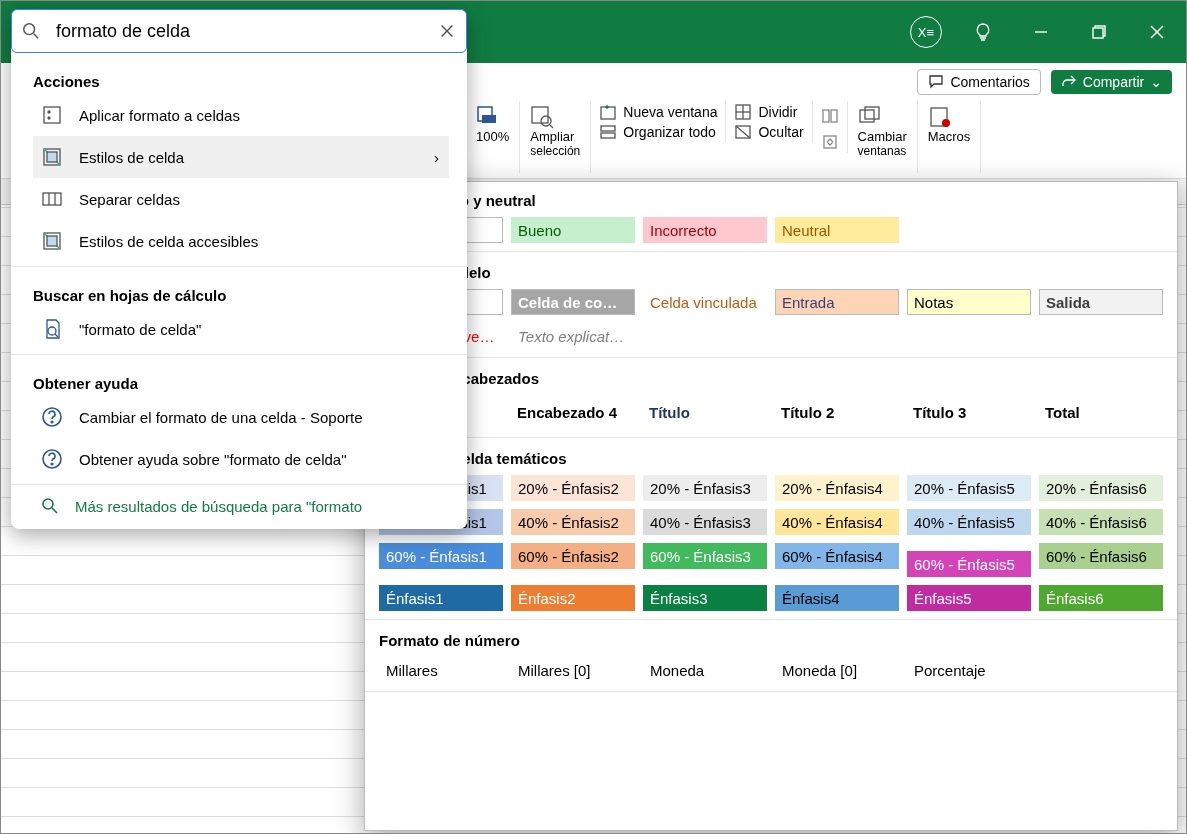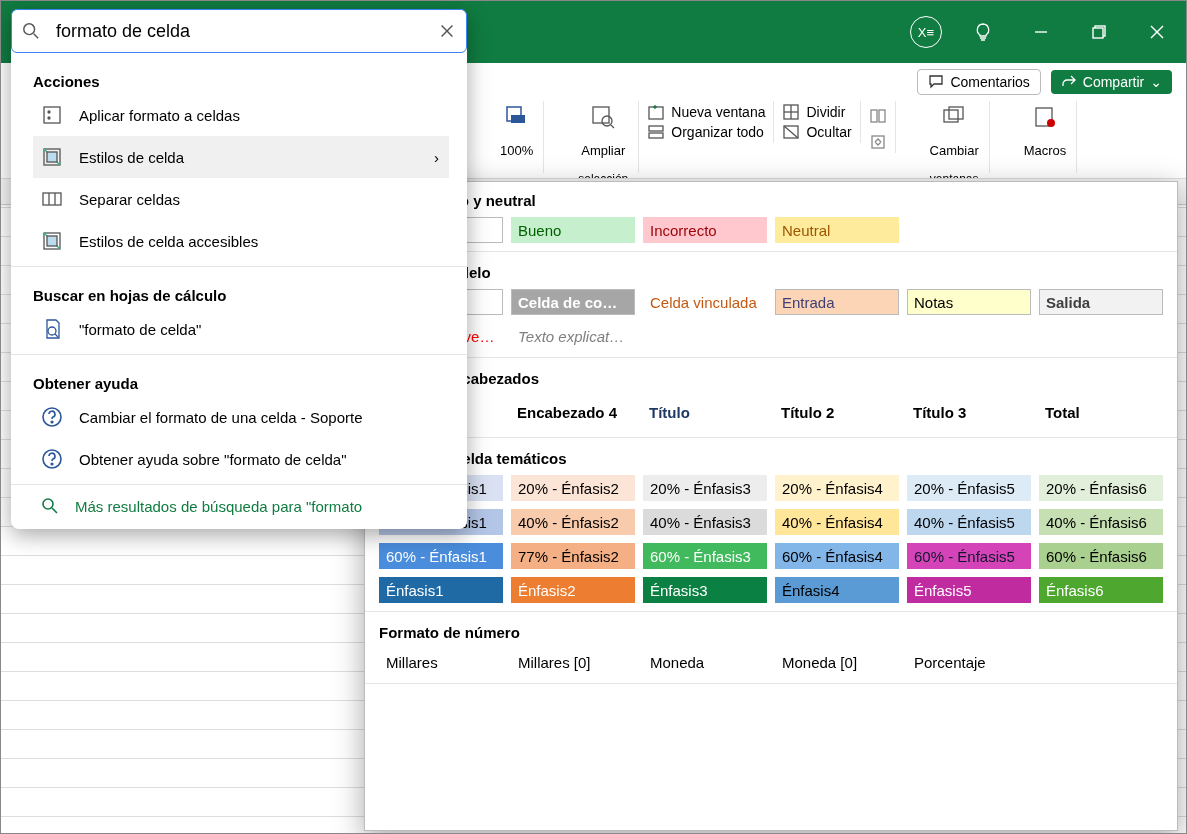--- a/index.html
+++ b/index.html
@@ -9,21 +9,21 @@
   .title-right { position: absolute; right: 0; top: 0; height: 62px; display: flex; align-items: center; }
   .title-btn { width: 58px; height: 40px; display: flex; align-items: center; justify-content: center; color: #fff; }
   .title-circle { width:32px; height:32px; border:1.5px solid #fff; border-radius:50%; display:flex;align-items:center;justify-content:center;color:#fff;font-size:13px;margin-right:12px;}
   
   .subbar { height:38px; background:#fff; display:flex; justify-content:flex-end; align-items:center; padding-right:14px; gap:10px;}
   .btn-outline { border:1px solid #bbb; border-radius:4px; padding:4px 10px; font-size:14px; display:flex; align-items:center; gap:6px;}
   .btn-green { background:#107c41; color:#fff; border-radius:4px; padding:4px 10px; font-size:14px; display:flex; align-items:center; gap:6px;}
   
   .ribbon { height:78px; background:#fff; border-bottom:1px solid #ddd; display:flex; align-items:flex-start; padding-left:465px; overflow:hidden; font-size:14px;}
   .ribbon-group { display:flex; flex-direction:column; align-items:center; padding:4px 10px 0 10px; border-right:1px solid #e5e5e5; height:72px; justify-content:flex-start;}
-  .ribbon-big { display:flex; flex-direction:column; align-items:center; font-size:13px; gap:14px;margin-left:24px;}
+  .ribbon-big { display:flex; flex-direction:column; align-items:flex-start; font-size:13px; gap:0;}
   .ribbon-ico { width:24px; height:24px; display:inline-block;}
   .ribbon-stack { display:flex; flex-direction:column; gap:2px; padding:2px 8px;}
   .ribbon-item { display:flex; align-items:center; gap:6px; font-size:14px;}
   
   .search-panel { position:absolute; top:8px; left:10px; width:456px; background:#fff; border-radius:8px; box-shadow:0 6px 22px rgba(0,0,0,0.35); z-index:50; }
   .search-box { display:flex; align-items:center; border:1px solid #3b82f6; border-radius:6px; margin:0; padding:0 10px; height:44px;}
   .search-box input { border:none; outline:none; font-size:18px; flex:1; padding:4px;}
   .search-lens { width:18px; height:18px; margin-right:12px;}
   .search-clear { width:18px; height:18px; cursor:pointer;}
   .sp-section { padding: 10px 18px 4px 22px;}
@@ -359,24 +359,24 @@
       <div class="g-row">
         <div class="g-cell" style="background: rgb(180, 198, 231);">40% - Énfasis1</div>
         <div class="g-cell" style="background: rgb(248, 203, 173);">40% - Énfasis2</div>
         <div class="g-cell" style="background: rgb(219, 219, 219);">40% - Énfasis3</div>
         <div class="g-cell" style="background: rgb(255, 230, 153);">40% - Énfasis4</div>
         <div class="g-cell" style="background: rgb(189, 215, 238);">40% - Énfasis5</div>
         <div class="g-cell" style="background: rgb(198, 224, 180);">40% - Énfasis6</div>
       </div>
       <div class="g-row">
         <div class="g-cell" style="background: rgb(74, 141, 220); color: rgb(255, 255, 255);">60% - Énfasis1</div>
-        <div class="g-cell" style="background: rgb(244, 176, 132);">77% - Énfasis2</div>
+        <div class="g-cell" style="background: rgb(244, 176, 132);">60% - Énfasis2</div>
         <div class="g-cell" style="background: rgb(64, 186, 93); color: rgb(255, 255, 255);">60% - Énfasis3</div>
         <div class="g-cell" style="background: rgb(130, 181, 232);">60% - Énfasis4</div>
-        <div class="g-cell" style="background: rgb(213, 67, 185); color: #0f172a;">60% - Énfasis5</div>
+        <div class="g-cell" style="background: rgb(213, 67, 185); color: #ffffff; margin-top: 8px;">60% - Énfasis5</div>
         <div class="g-cell" style="background: rgb(169, 208, 142);">60% - Énfasis6</div>
       </div>
       <div class="g-row">
         <div class="g-cell" style="background: rgb(31, 106, 165); color: rgb(255, 255, 255);">Énfasis1</div>
         <div class="g-cell" style="background: rgb(237, 125, 49); color: rgb(255, 255, 255);">Énfasis2</div>
         <div class="g-cell" style="background: rgb(11, 128, 67); color: rgb(255, 255, 255);">Énfasis3</div>
         <div class="g-cell" style="background: rgb(91, 155, 213);">Énfasis4</div>
         <div class="g-cell" style="background: rgb(192, 43, 160); color: rgb(255, 255, 255);">Énfasis5</div>
         <div class="g-cell" style="background: rgb(78, 167, 46); color: rgb(255, 255, 255);">Énfasis6</div>
       </div>

